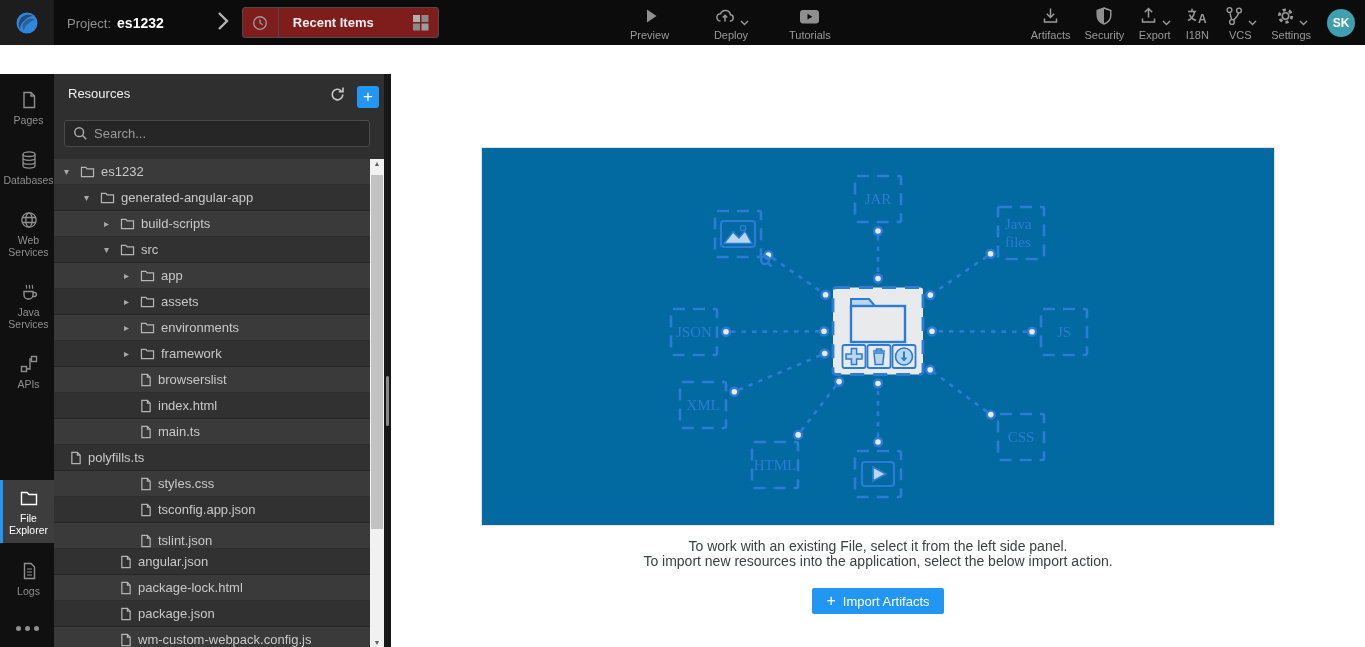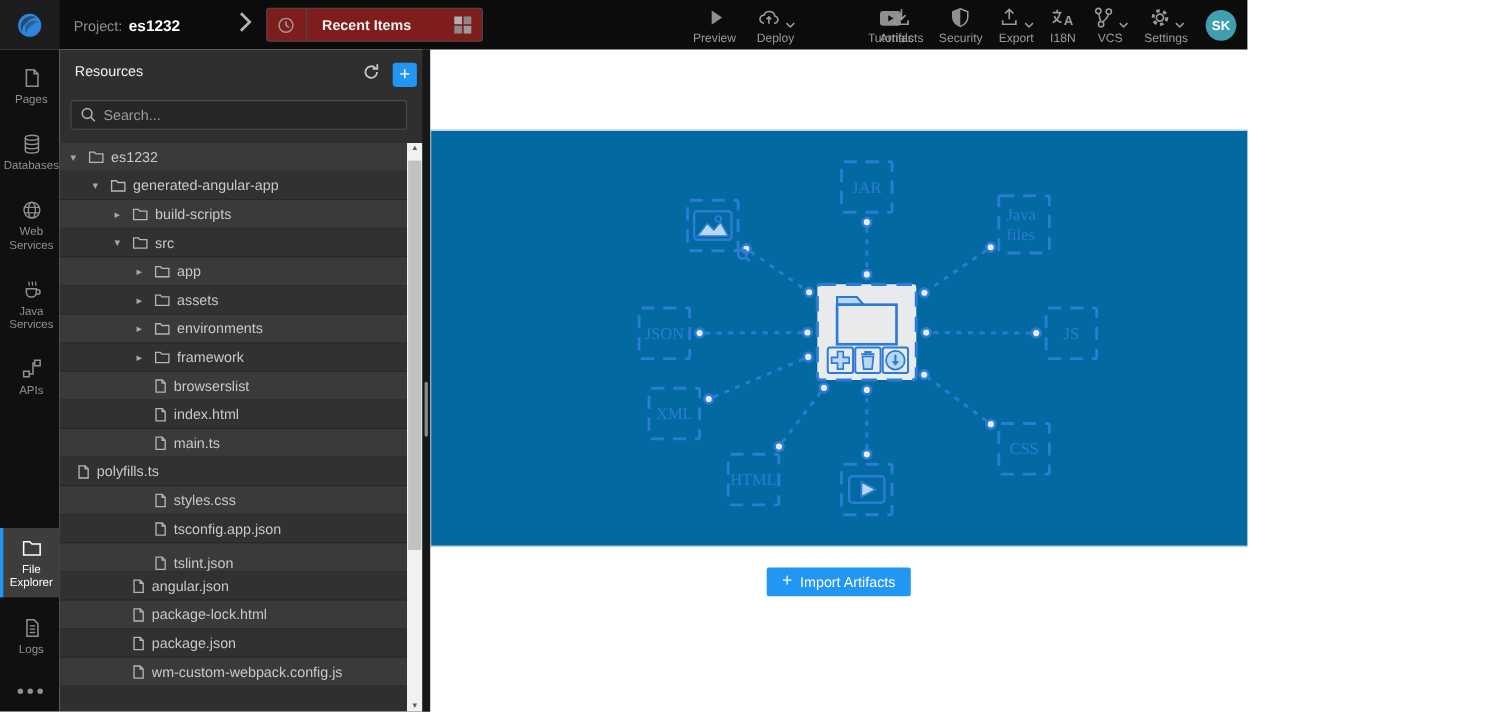--- a/index.html
+++ b/index.html
@@ -1,18 +1,18 @@
 <!DOCTYPE html>
 <html><head>
 <meta charset="utf-8">
 <style>
   * { box-sizing: border-box; margin: 0; padding: 0; }
   html,body { width:1365px; height:647px; overflow:hidden; background:#fff;
               font-family:"Liberation Sans", sans-serif; }
-  .app { width:1134px; height:647px; display:flex; flex-direction:column; }
+  .app { width:1365px; height:647px; display:flex; flex-direction:column;gap:29px; }
 
   
   .topbar { height:45px; background:#0c0c0c; display:flex; align-items:center;
             position:relative; flex:0 0 45px; }
   .logo-tile { width:54px; height:45px; background:#1d1d1d; display:flex;
                align-items:center; justify-content:center; flex:0 0 54px; }
   .project-group { display:flex; align-items:baseline; margin-left:13px; }
   .project-label { color:#8f8f8f; font-size:13px; }
   .project-name { color:#fff; font-size:14px; font-weight:bold; margin-left:6px; }
   .tb-chevron { margin-left:52px; color:#b5b5b5; }
@@ -141,21 +141,21 @@
         <div class="tb-action" style="left: 630px;">
           <span class="icon-row">
             <span style="display:flex">
               <svg width="22" height="20" viewBox="0 0 20 20">
                 <polygon points="7,3.5 16.5,10 7,16.5" fill="#8f8f8f"></polygon>
               </svg>
             </span>
           </span>
           <span class="lbl">Preview</span>
         </div>
-        <div class="tb-action" style="left: 687px;">
+        <div class="tb-action" style="left: 713px;">
           <span class="icon-row">
             <span style="display:flex">
               <svg width="24" height="20" viewBox="0 0 22 20">
                 <path d="M6.5,15 a3.6,3.6 0 0 1 0,-7.2 a5.2,5.2 0 0 1 10,1 a3.1,3.1 0 0 1 -0.8,6.2" fill="none" stroke="#9a9a9a" stroke-width="1.5"></path>
                 <path d="M11,15.5 V9.5 M8.8,11.5 L11,9.3 L13.2,11.5" fill="none" stroke="#9a9a9a" stroke-width="1.5"></path>
               </svg>
             </span>
             <svg class="caret" width="9" height="6" viewBox="0 0 9 6">
               <path d="M1,1 L4.5,4.5 L8,1" fill="none" stroke="#9a9a9a" stroke-width="1.4"></path>
             </svg>
@@ -640,20 +640,24 @@
               </g>
               <g>
                 <rect x="410.5" y="197" width="23" height="23" rx="2" fill="none" stroke="#2b7cd4" stroke-width="1.8"></rect>
                 <circle cx="422" cy="208.5" r="8.5" fill="#b9d6f2" stroke="#2b7cd4" stroke-width="1.6"></circle>
                 <path d="M422,203.5 V210.5" stroke="#2b7cd4" stroke-width="2"></path>
                 <polygon points="418.5,209.5 425.5,209.5 422,213.5" fill="#2b7cd4"></polygon>
               </g>
             </g>
           </svg>
       </div>
+      <div class="instructions">
+        <div>To work with an existing File, select it from the left side panel.</div>
+        <div>To import new resources into the application, select the below import action.</div>
+      </div>
       <button class="import-btn">
         <span class="plus">+</span>
         <span>Import Artifacts</span>
       </button>
     </main>
 
   </div>
 </div>
 
 </body></html>

